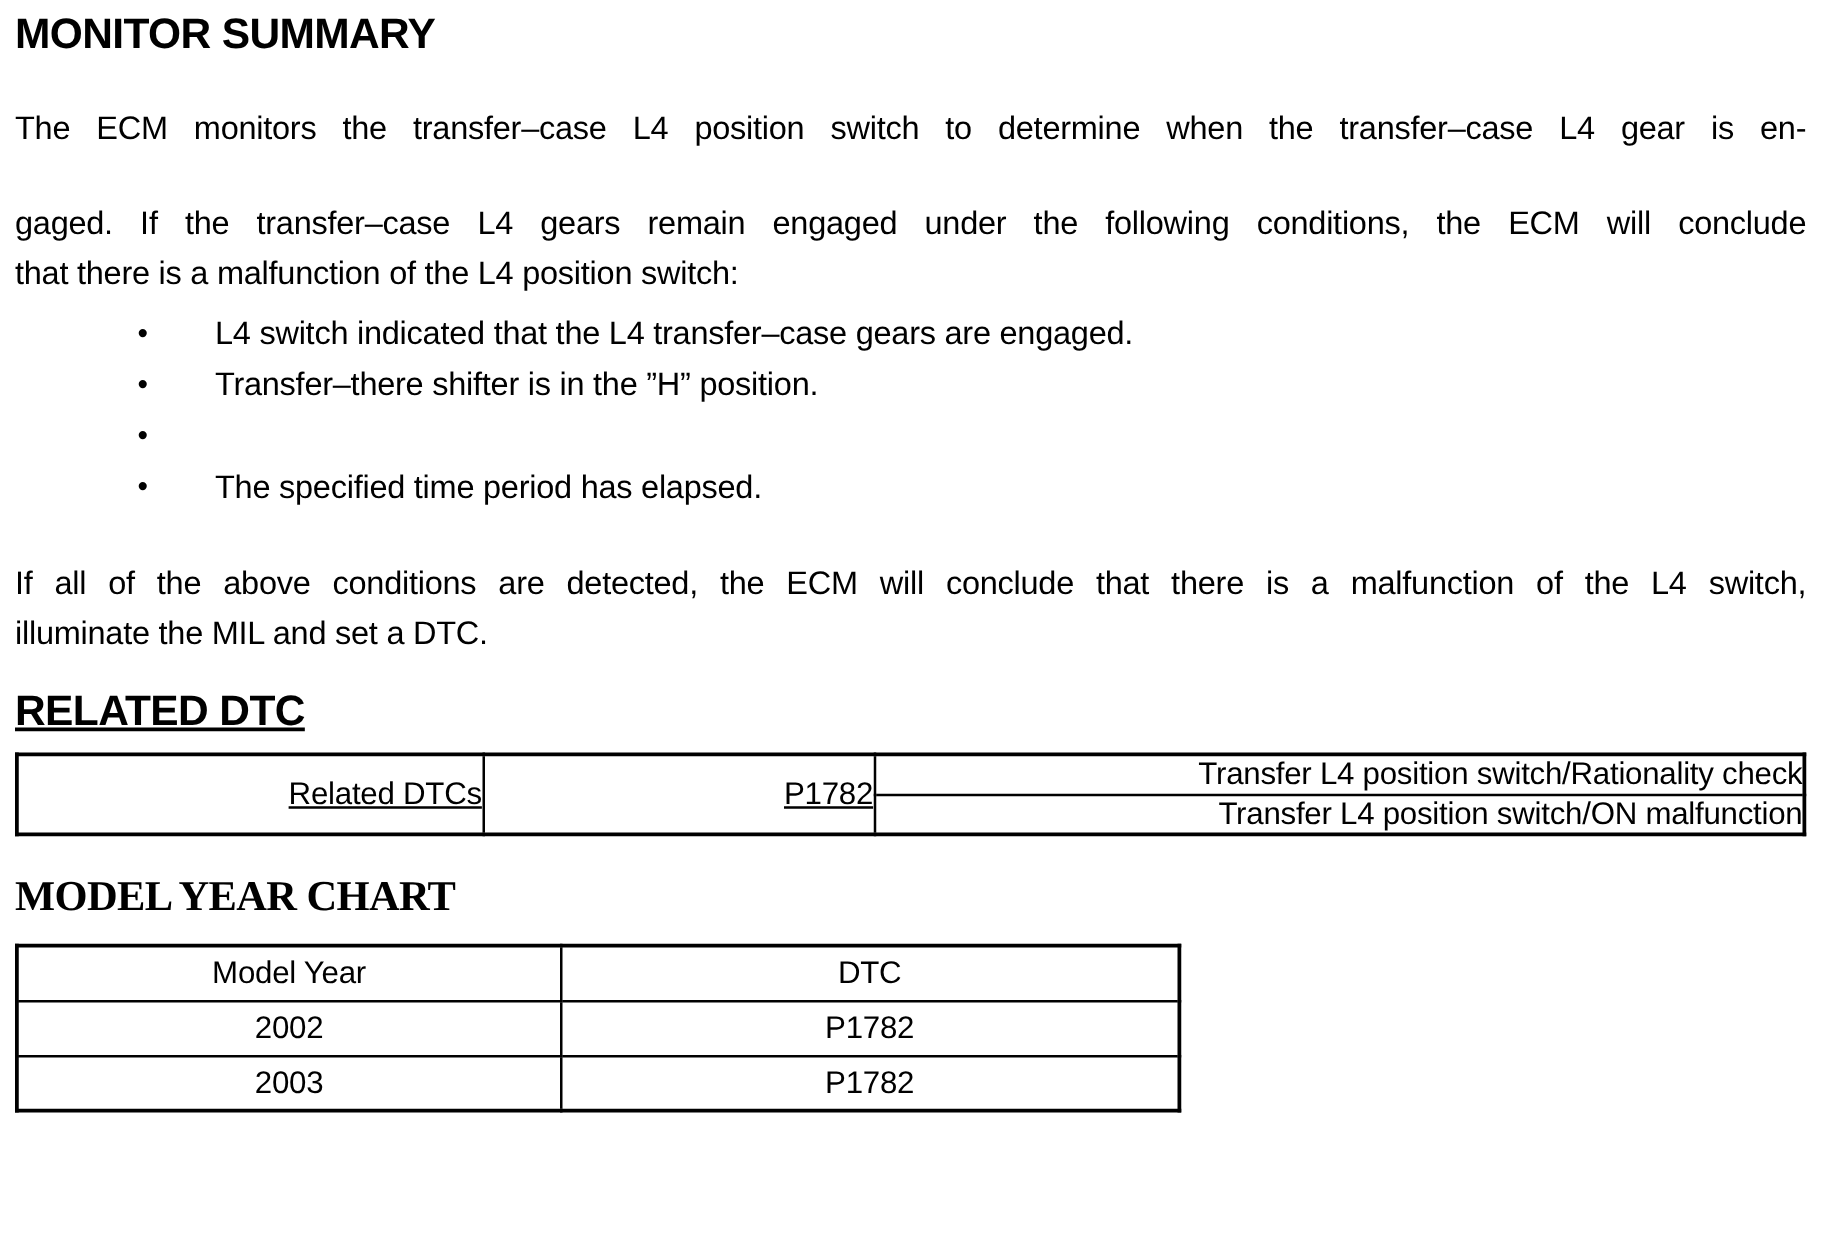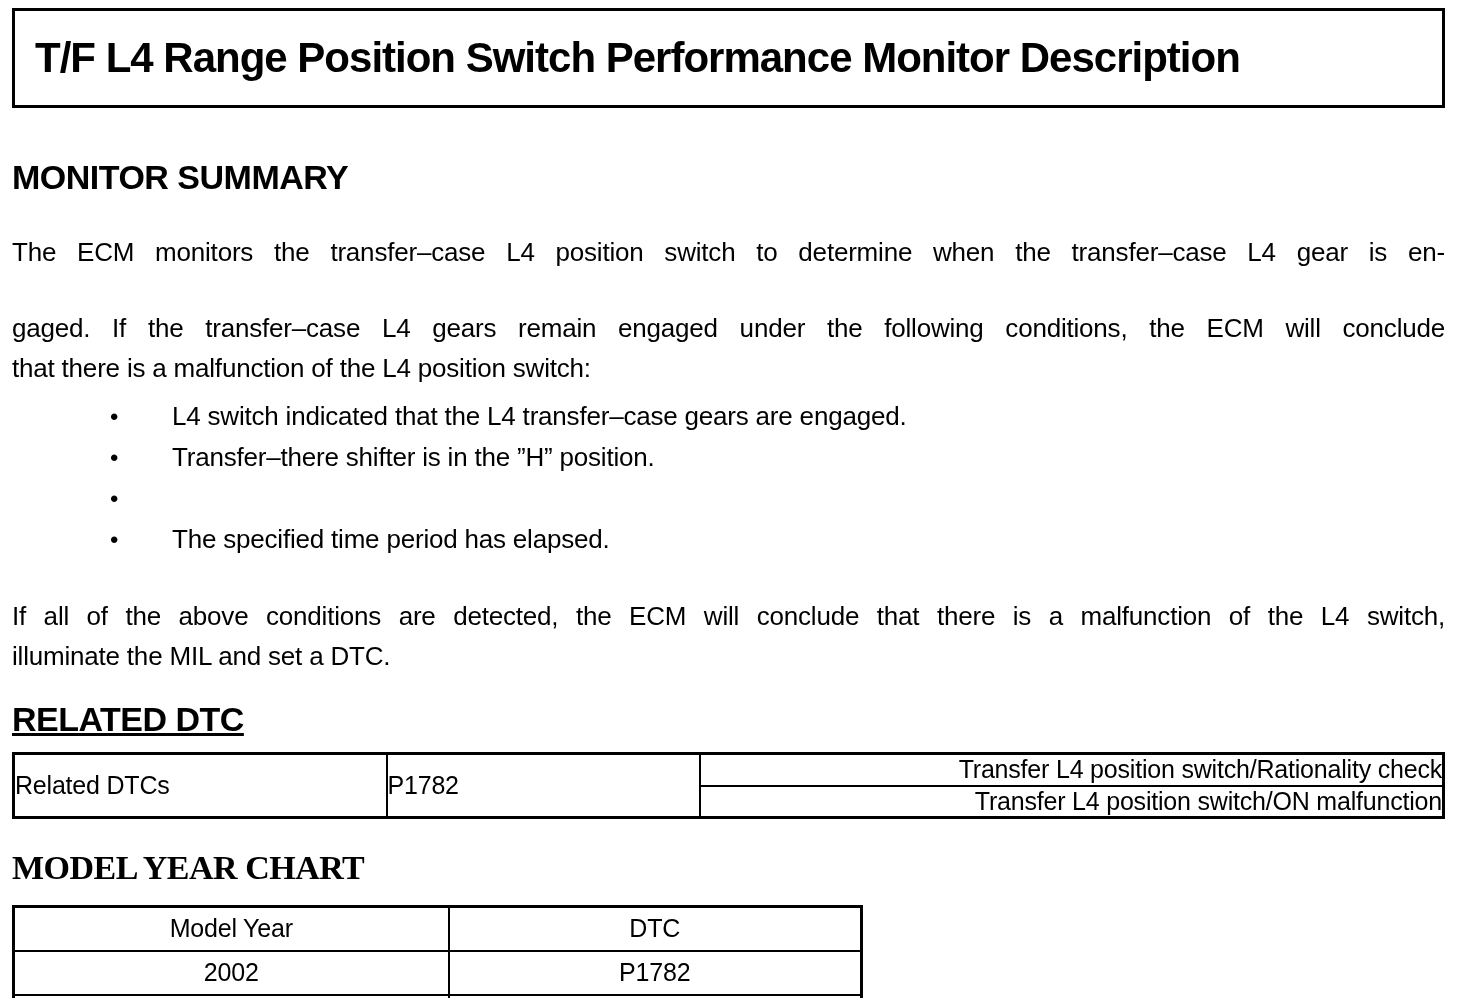--- a/index.html
+++ b/index.html
@@ -65,37 +65,34 @@
     border-collapse: collapse;
     border: 3px solid #000000;
     table-layout: fixed;
   }
   table.doc td {
     border: 2px solid #000000;
     font-size: 25px;
     letter-spacing: -0.2px;
   }
   .dtc-table { width: 100%; margin-top: 14px; }
-  .dtc-table td.c { text-align: left; }
+  .dtc-table td.c { text-align: right; text-decoration: underline; }
   .dtc-table td.l { text-align: right; padding-left: 14px; height: 32px; }
   .dtc-table col.col-label { width: 373px; }
   .dtc-table col.col-code  { width: 313px; }
 
-  .my-table { width: 851px; margin-top: 18px; }
+  .my-table { width: 933px; margin-top: 18px; }
   .my-table td { text-align: center; height: 44px; }
   .my-table col.col-year { width: 435px; }
 </style>
 </head>
 <body>
 
 <div class="page">
 
-  <div class="title-box">
-    <h1>T/F L4 Range Position Switch Performance Monitor Description</h1>
-  </div>
 
   <h2 class="section h2-monitor">MONITOR SUMMARY</h2>
 
   <div class="body-text">
     <span class="jline">The ECM monitors the transfer–case L4 position switch to determine when the transfer–case L4 gear is en-</span>
     <span class="jline">gaged. If the transfer–case L4 gears remain engaged under the following conditions, the ECM will conclude</span>
     <span class="lline">that there is a malfunction of the L4 position switch:</span>
   </div>
 
   <ul class="bullets body-text">

